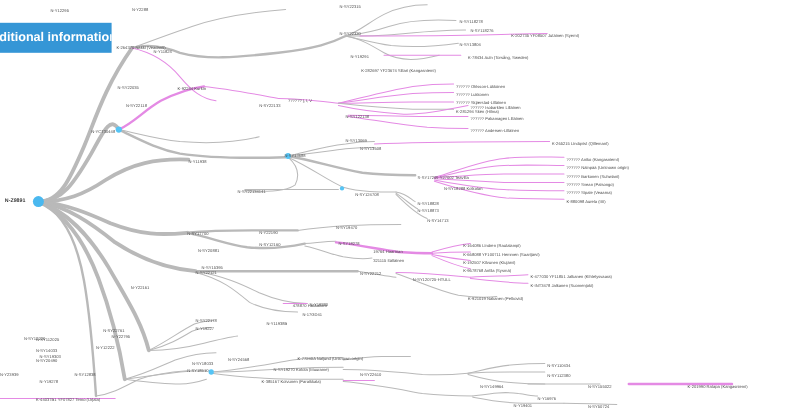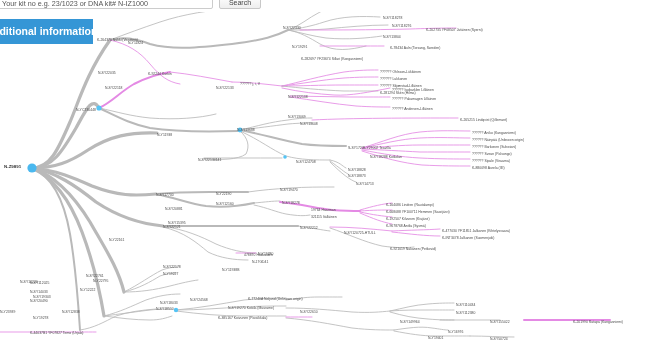--- a/index.html
+++ b/index.html
@@ -269,20 +269,16 @@
       <div class="lbl" style="left: 448px; top: 330px;">N-Y16976</div>
       <div class="lbl" style="left: 428px; top: 336px;">N-Y19401</div>
       <div class="lbl" style="left: 490px; top: 337px;">N-SY50724</div>
       <div class="lbl" style="left: 30px; top: 331px;">K-44037B1 YF07827 Temo (Urjala)</div>
       <div class="lbl" style="left: 20px; top: 280px;">N-SY12220</div>
       <div class="lbl" style="left: 222px; top: 268px;">N-Y11938B</div>
     </div>
 
   <div class="lbl root" style="left:4px;top:165px;">N-Z9891</div>
 
-  <div class="topbar">
-    <div class="search-field">Your kit no e.g. 23/1023 or DNA  kit# N-IZ1000</div>
-    <div class="search-btn">Search</div>
-  </div>
 
   <div class="addinfo">dditional information</div>
 
 </div>
 
 </body></html>

